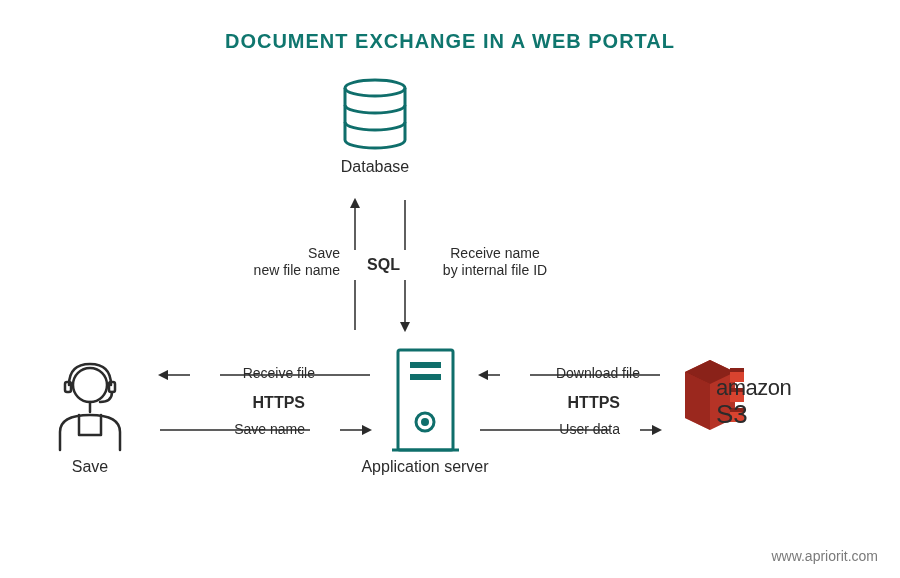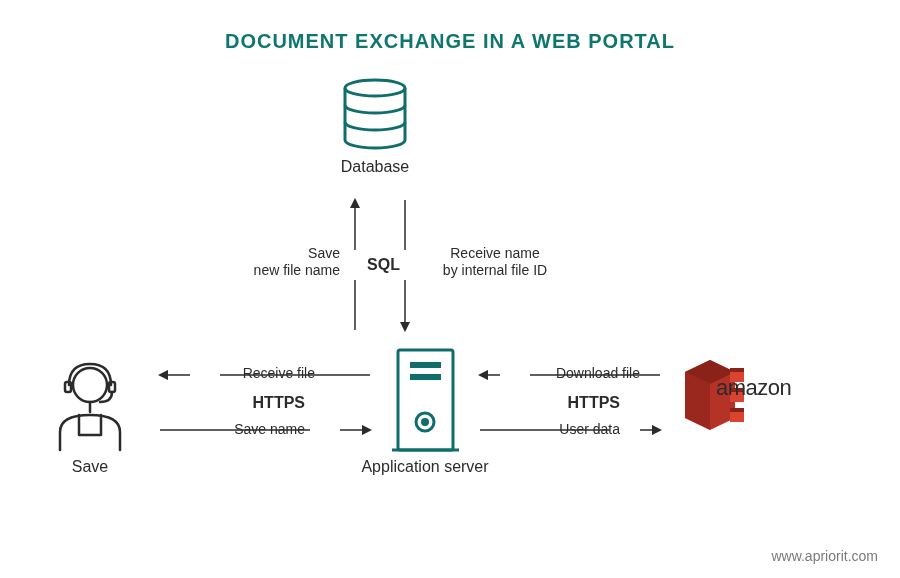--- a/index.html
+++ b/index.html
@@ -82,20 +82,21 @@
     <line x1="355" y1="330" x2="355" y2="200" stroke="#2b2b2b" stroke-width="1.5" marker-end="url(#arrow)" stroke-dasharray="50 30 200"></line>
     <line x1="405" y1="200" x2="405" y2="330" stroke="#2b2b2b" stroke-width="1.5" marker-end="url(#arrow)" stroke-dasharray="50 30 200"></line>
   </svg>
 
   <div class="node-label" style="left:325px;top:158px;width:100px">Database</div>
   <div class="node-label" style="left:55px;top:458px;width:70px">Save</div>
   <div class="node-label" style="left:340px;top:458px;width:170px">Application server</div>
 
   <div style="position:absolute;left:716px;top:375px;font-family:Arial;font-weight:400">
     <div style="font-size:22px;letter-spacing:-0.5px">amazon</div>
+    <div style="font-size:26px;margin-top:-2px">S3</div>
   </div>
 
   <div class="edge-label" style="left:195px;top:365px;width:120px">Receive file</div>
   <div class="edge-label protocol" style="left:205px;top:393px;width:100px">HTTPS</div>
   <div class="edge-label" style="left:205px;top:421px;width:100px">Save name</div>
 
   <div class="edge-label" style="left:500px;top:365px;width:140px">Download file</div>
   <div class="edge-label protocol" style="left:520px;top:393px;width:100px">HTTPS</div>
   <div class="edge-label" style="left:520px;top:421px;width:100px">User data</div>
 

